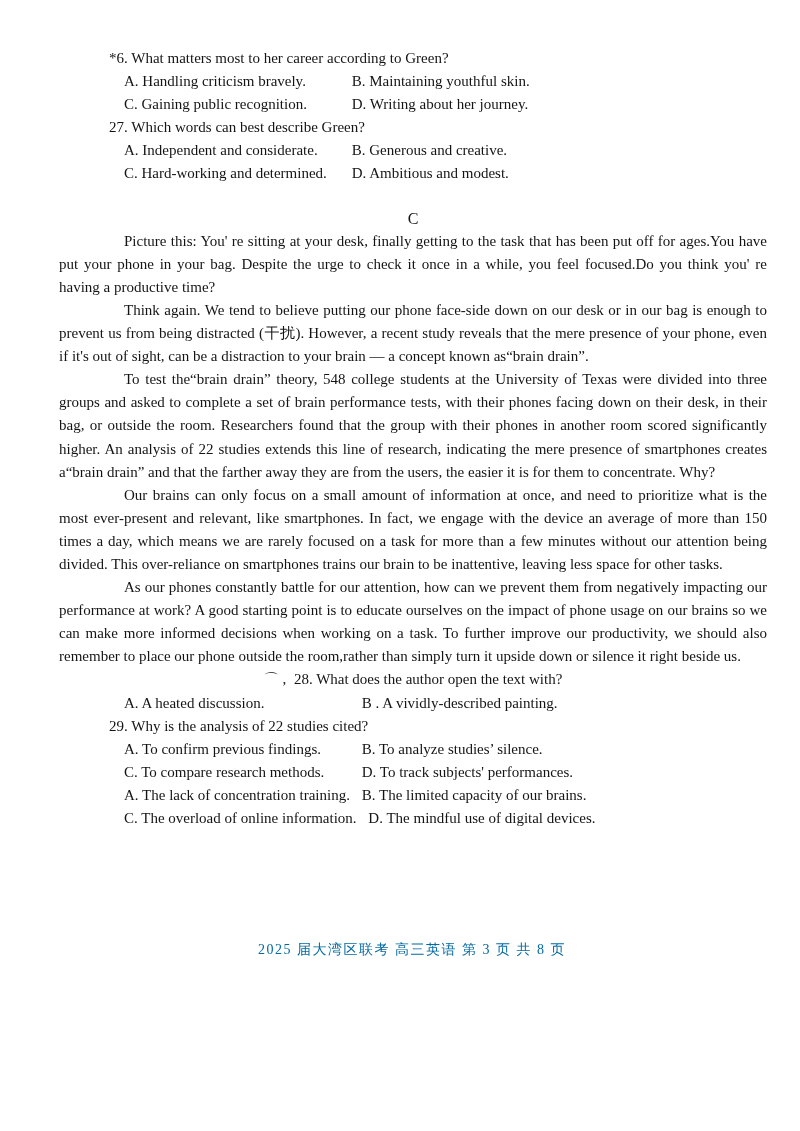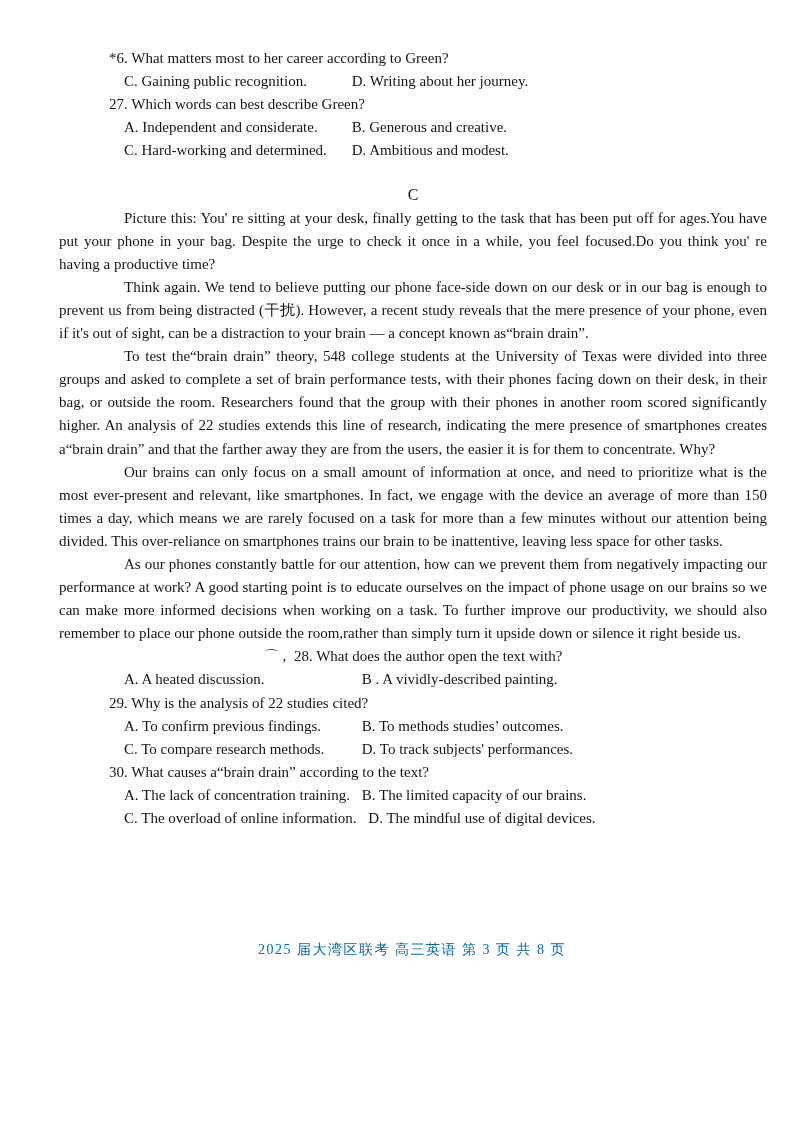--- a/index.html
+++ b/index.html
@@ -74,20 +74,24 @@
 
 <div class="page">
   <div class="content">
 
     <div>
       <div class="q-num-line">
         <span>*6.</span>
         <span>What matters most to her career according to Green?</span>
       </div>
       <div class="opt-row">
+        <span class="opt-first">A. Handling criticism bravely.</span>
+        <span>B. Maintaining youthful skin.</span>
+      </div>
+      <div class="opt-row">
         <span class="opt-first">C. Gaining public recognition.</span>
         <span>D. Writing about her journey.</span>
       </div>
     </div>
 
     <div>
       <div class="q-num-line">
         <span>27.</span>
         <span>Which words can best describe Green?</span>
       </div>
@@ -122,33 +126,29 @@
         </div>
       </div>
 
       <div>
         <div class="q-num-line">
           <span>29.</span>
           <span>Why is the analysis of 22 studies cited?</span>
         </div>
         <div class="opt-row">
           <span class="opt-first">A. To confirm previous findings.</span>
-          <span>B. To methods studies’ outcomes.</span>
+          <span>B. To analyze studies’ silence.</span>
         </div>
         <div class="opt-row">
           <span class="opt-first">C. To compare research methods.</span>
           <span>D. To track subjects' performances.</span>
         </div>
       </div>
 
       <div>
-        <div class="q-num-line">
-          <span>30.</span>
-          <span>What causes a“brain drain” according to the text?</span>
-        </div>
         <div class="opt-row">
           <span class="opt-first">A. The lack of concentration training.</span>
           <span>B. The limited capacity of our brains.</span>
         </div>
         <div class="opt-row">
           <span class="opt-first">C. The overload of online information.</span>
           <span>D. The mindful use of digital devices.</span>
         </div>
       </div>
 

